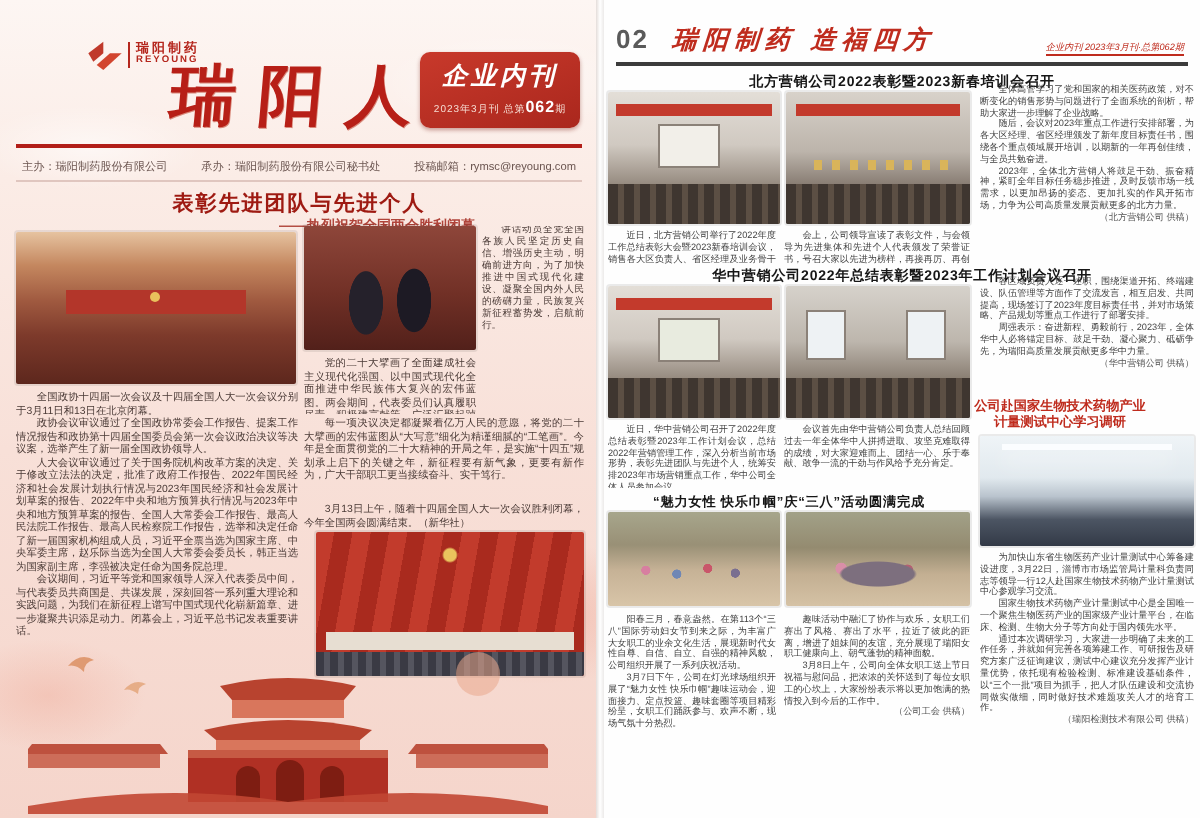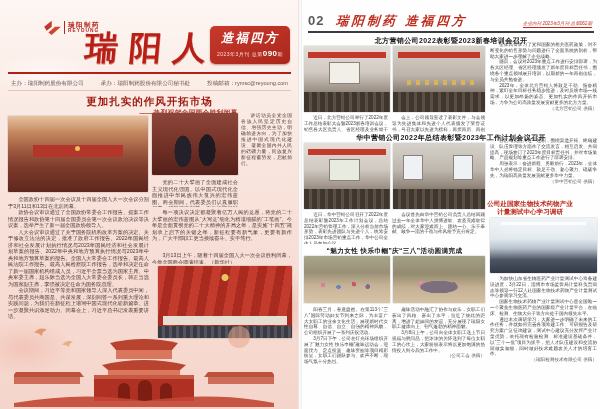--- a/index.html
+++ b/index.html
@@ -107,36 +107,36 @@
       </svg>
       <div class="logo-text">
         <div class="logo-cn">瑞阳制药</div>
         <div class="logo-en">REYOUNG</div>
       </div>
     </div>
 
     <div class="masthead">瑞阳人</div>
 
     <div class="badge">
-      <div class="badge-title">造福四方</div>
+      <div class="badge-title">企业内刊</div>
       <div class="badge-sub">
         <span>2023年3月刊</span>
-        <span>总第</span><span class="badge-issue">090</span><span>期</span>
+        <span>总第</span><span class="badge-issue">062</span><span>期</span>
       </div>
     </div>
 
     <div class="rule-red"></div>
 
     <div class="info-bar">
       <span>主办：瑞阳制药股份有限公司</span>
       <span>承办：瑞阳制药股份有限公司秘书处</span>
       <span>投稿邮箱：rymsc@reyoung.com</span>
     </div>
 
-    <div class="lp-title">更加扎实的作风开拓市场</div>
+    <div class="lp-title">表彰先进团队与先进个人</div>
     <div class="lp-subtitle">——热烈祝贺全国两会胜利闭幕</div>
 
     <div class="photo ph-hall" style="left:8px;top:116px;width:140px;height:76px;">
       <div class="stage"></div>
       <div class="emblem"></div>
     </div>
 
     <div class="lp-body" style="left:8px;top:196px;width:141px;height:127px;">
       <p>全国政协十四届一次会议及十四届全国人大一次会议分别于3月11日和13日在北京闭幕。</p>
       <p>政协会议审议通过了全国政协常委会工作报告、提案工作情况报告和政协第十四届全国委员会第一次会议政治决议等决议案，选举产生了新一届全国政协领导人。</p>

